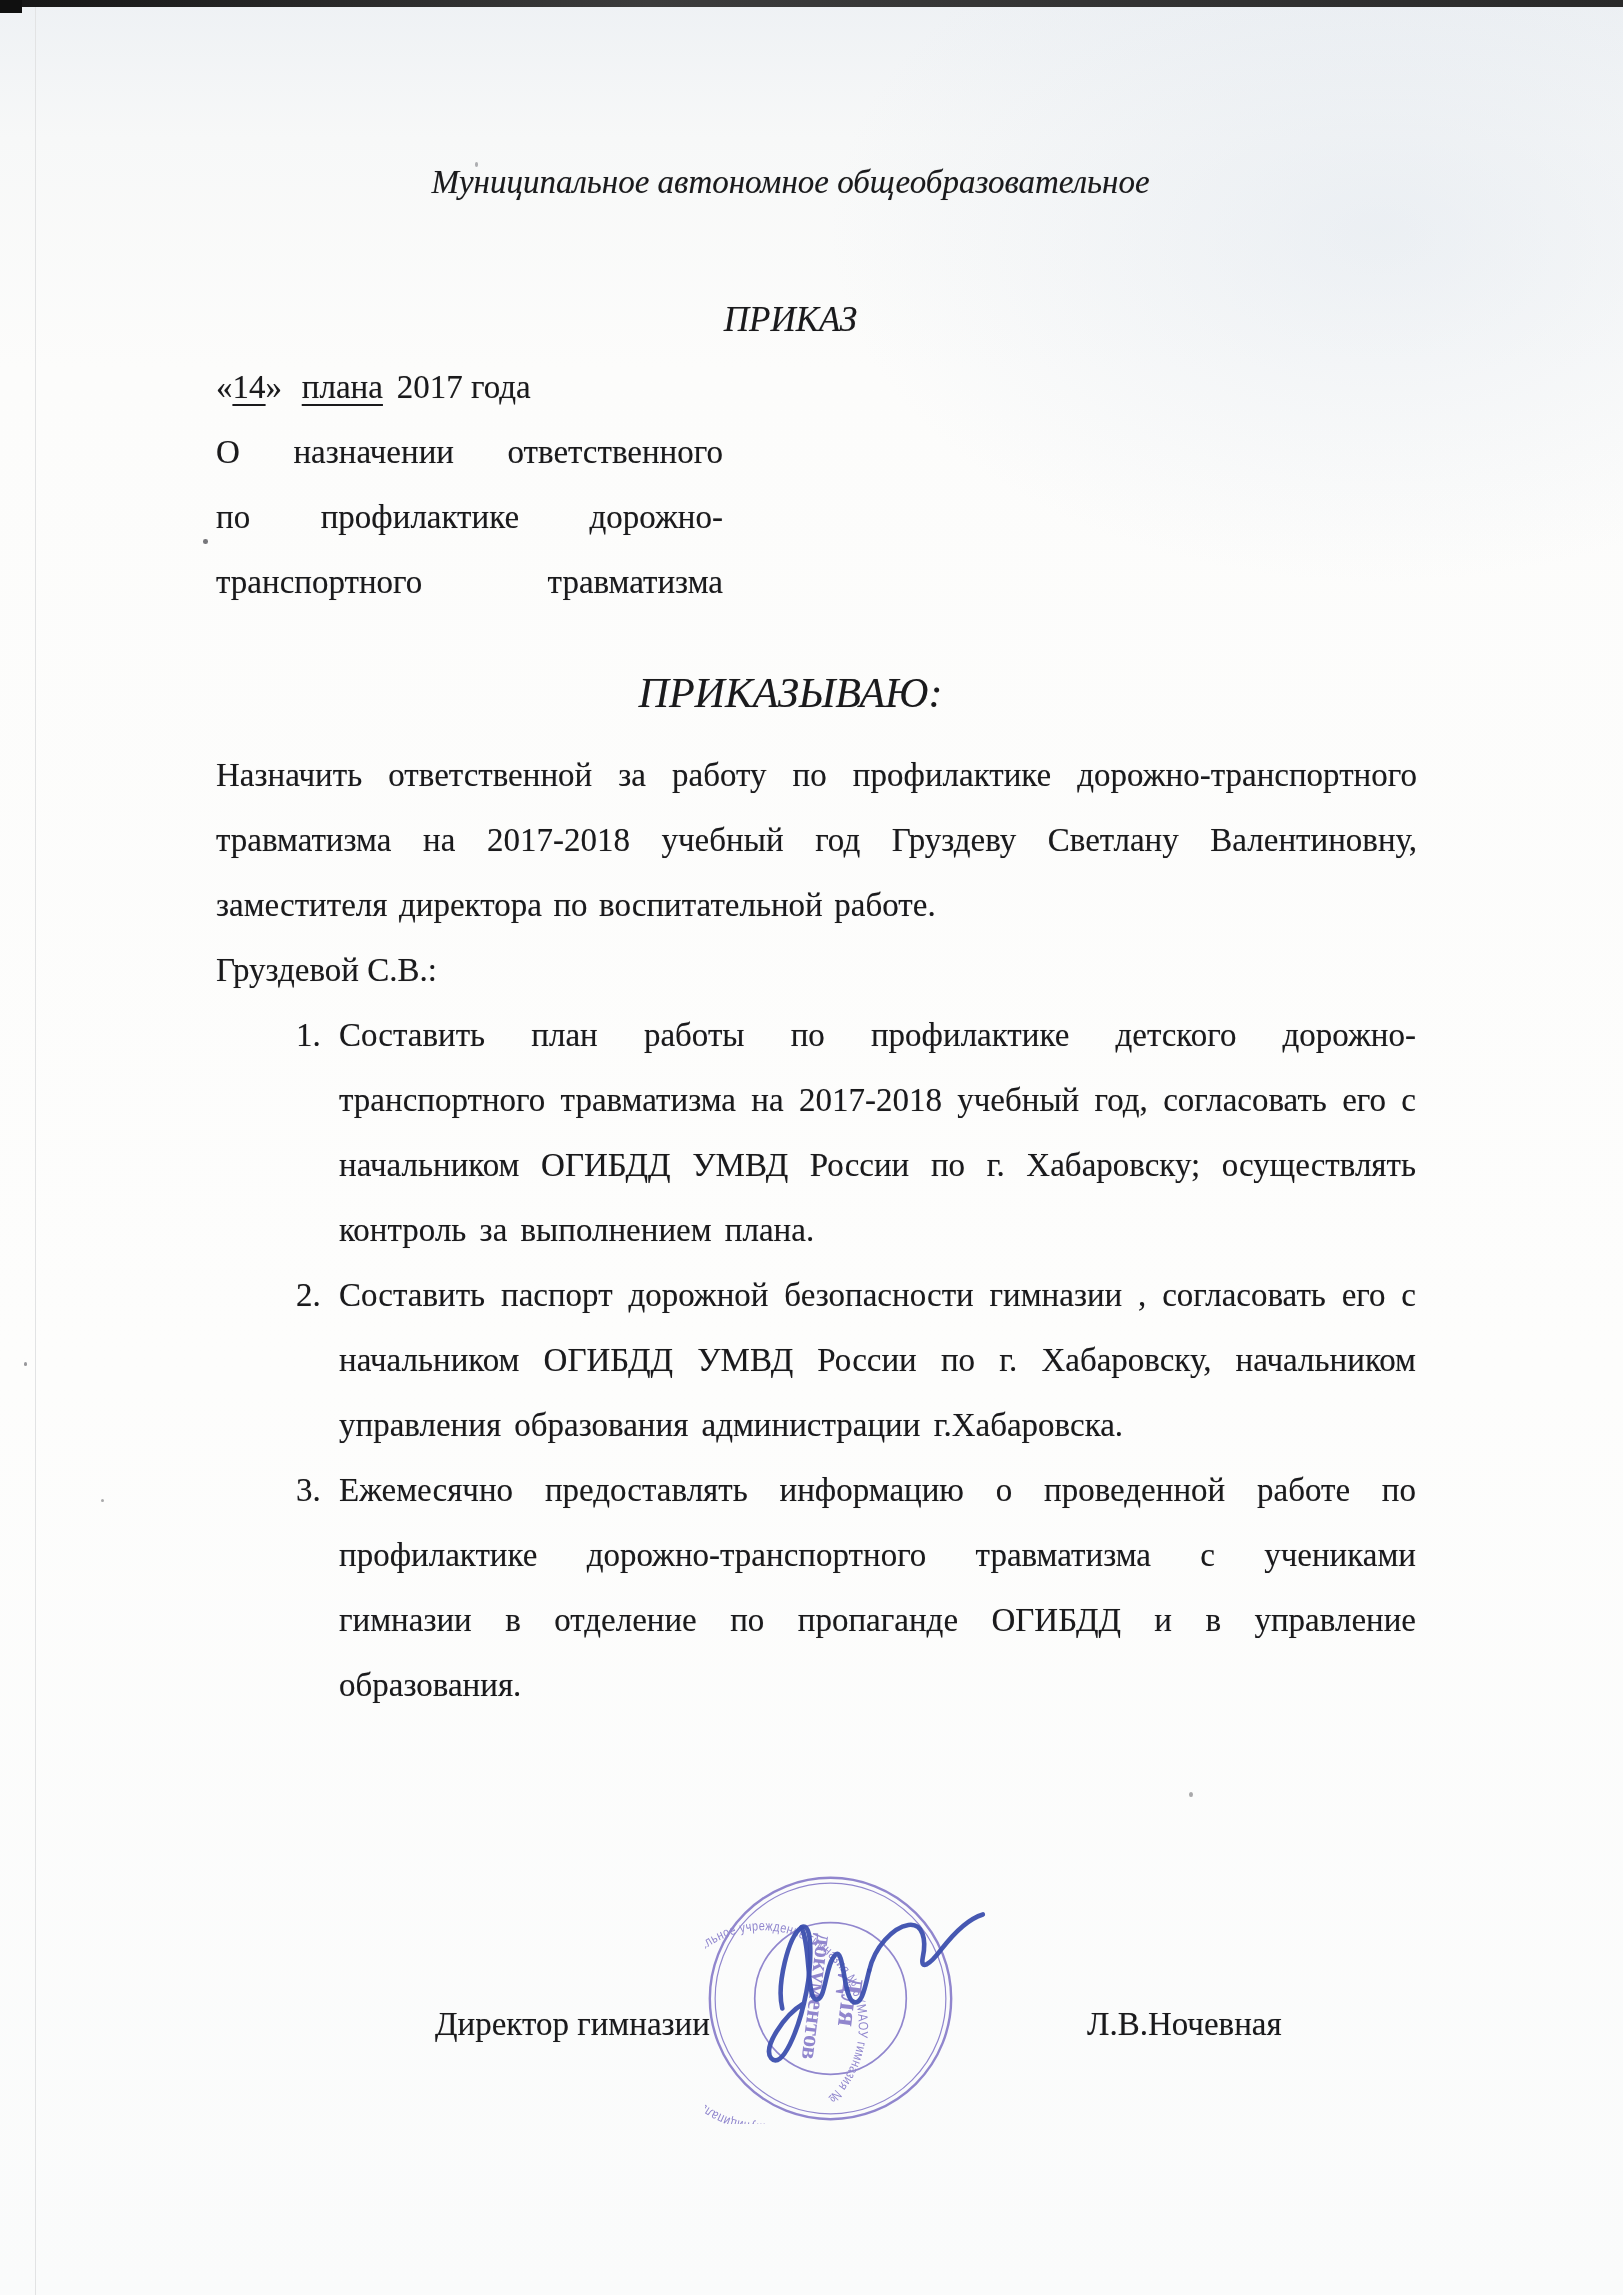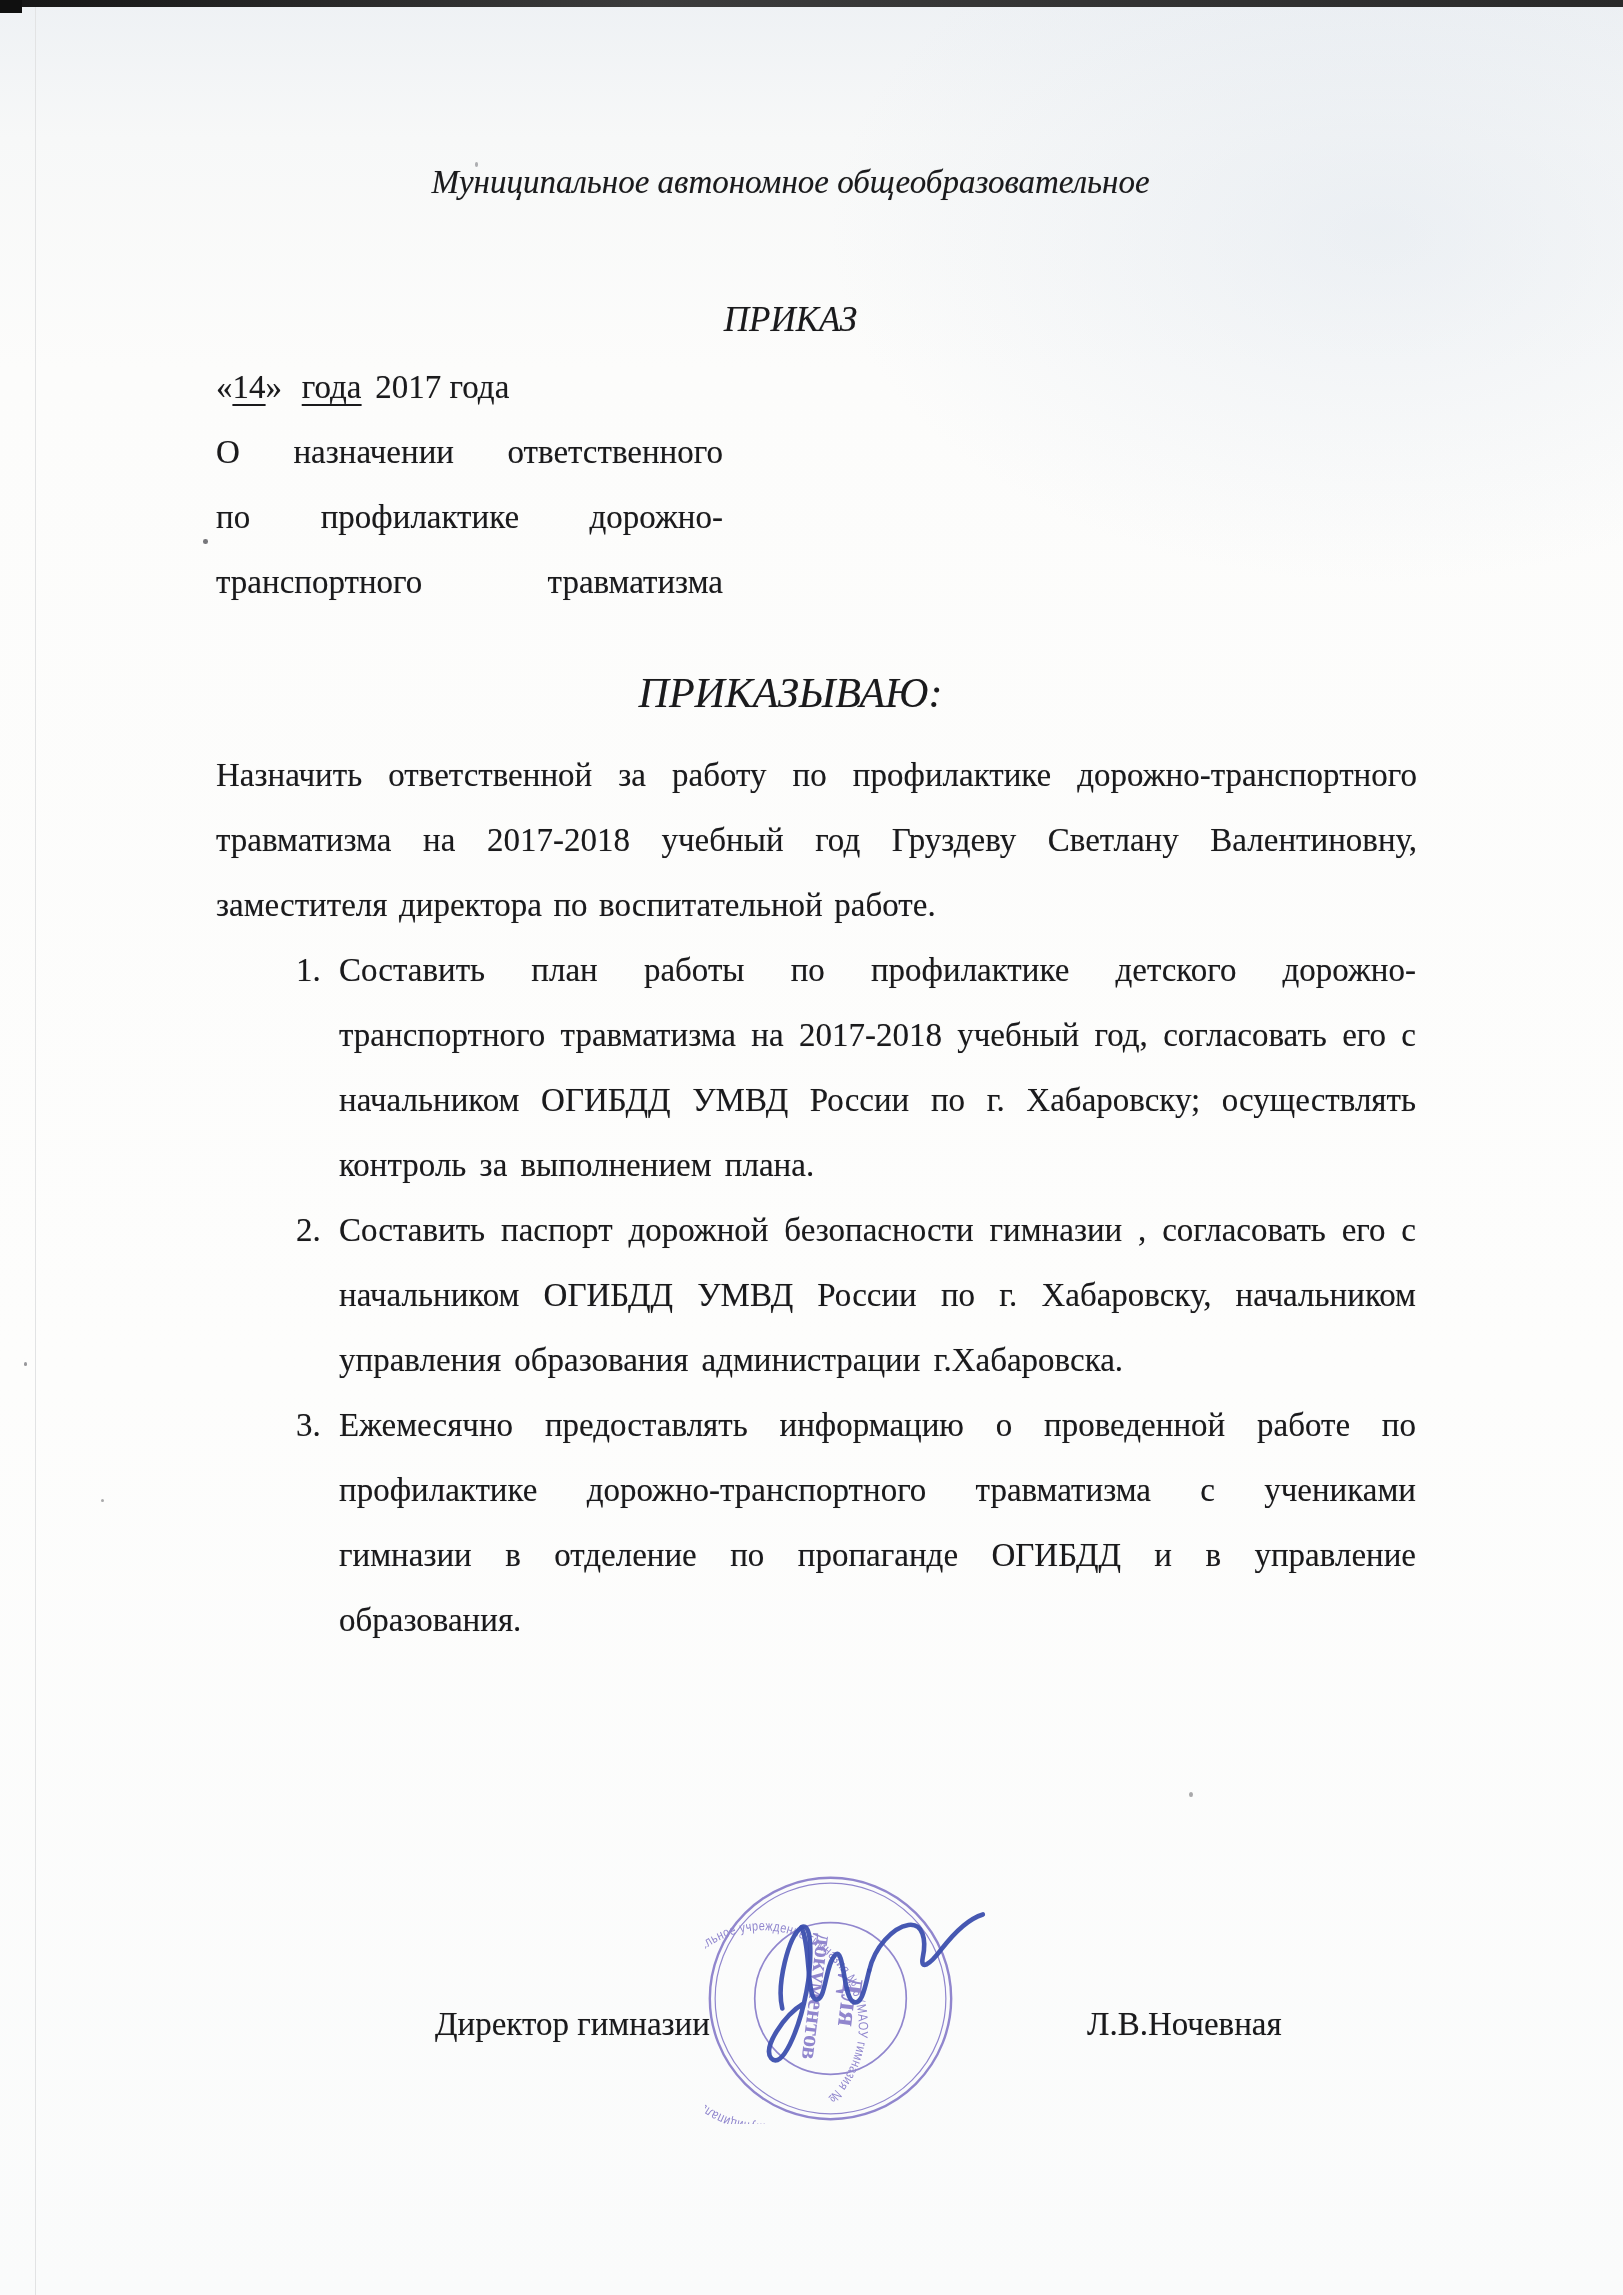--- a/index.html
+++ b/index.html
@@ -59,31 +59,32 @@
 <div class="speck" style="left:23.6px;top:1362px;width:3.9px;height:3.9px;opacity:.6"></div>
 <div class="speck" style="left:475px;top:162px;width:3.3px;height:4.6px;opacity:.45"></div>
 <div class="speck" style="left:1189px;top:1792px;width:3.9px;height:5.2px;opacity:.5"></div>
 <div class="speck" style="left:101px;top:1499px;width:3.3px;height:3.3px;opacity:.5"></div>
 
 <div class="doc">
   <p class="center hdr1">Муниципальное автономное общеобразовательное</p>
 
   <p class="center title">ПРИКАЗ</p>
 
-  <p class="dateline"><span>«</span><span class="u">14</span><span>»</span><span class="u gap2">года</span><span class="gap">2017 года</span></p>
+  <p class="dateline"><span>«</span><span class="u">14</span><span>»</span><span class="u gap2">плана</span><span class="gap">2017 года</span></p>
 
 
   <p class="subject">О назначении ответственного</p>
   <p class="subject">по профилактике дорожно-</p>
   <p class="subject">транспортного травматизма</p>
 
   <p class="center command">ПРИКАЗЫВАЮ:</p>
 
   <p class="preamble">Назначить ответственной за работу по профилактике дорожно-транспортного травматизма на 2017-2018 учебный год Груздеву Светлану Валентиновну, заместителя директора по воспитательной работе.</p>
 
+  <p class="addressee">Груздевой С.В.:</p>
 
   <div class="item">
     <div class="item-num">1.</div>
     <div class="item-text">Составить план работы по профилактике детского дорожно-транспортного травматизма на 2017-2018 учебный год, согласовать его с начальником ОГИБДД УМВД России по г. Хабаровску; осуществлять контроль за выполнением плана.</div>
   </div>
   <div class="item">
     <div class="item-num">2.</div>
     <div class="item-text">Составить паспорт дорожной безопасности гимназии , согласовать его с начальником ОГИБДД УМВД России по г. Хабаровску, начальником управления образования администрации г.Хабаровска.</div>
   </div>
   <div class="item">

